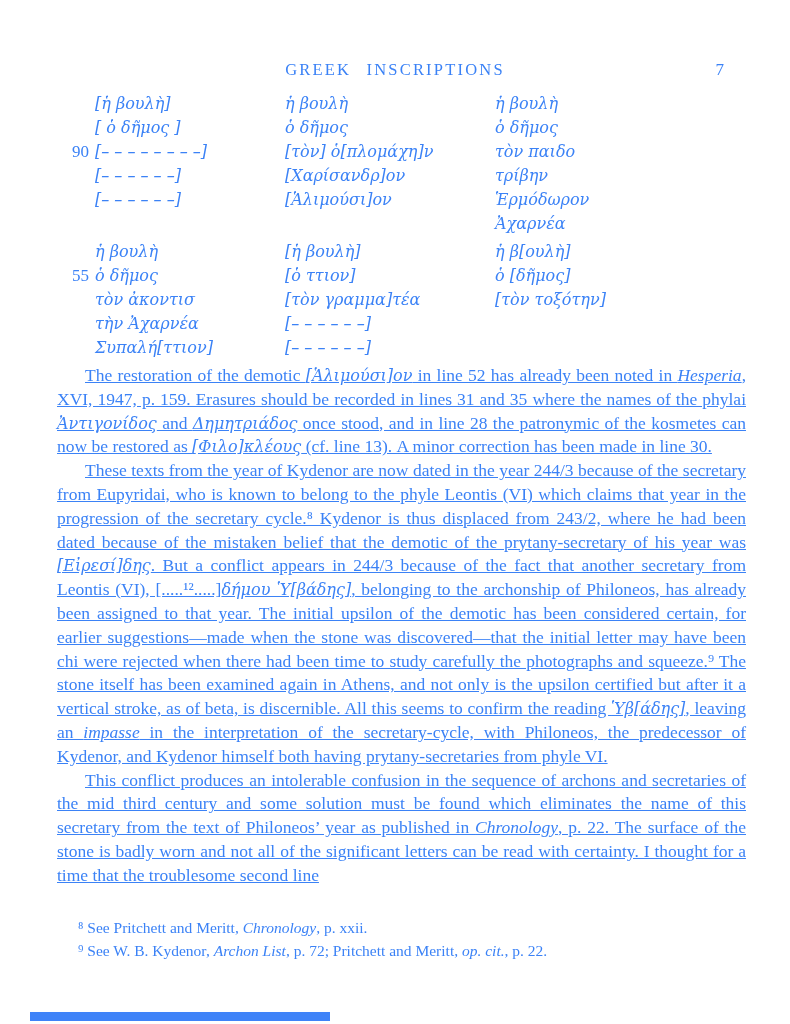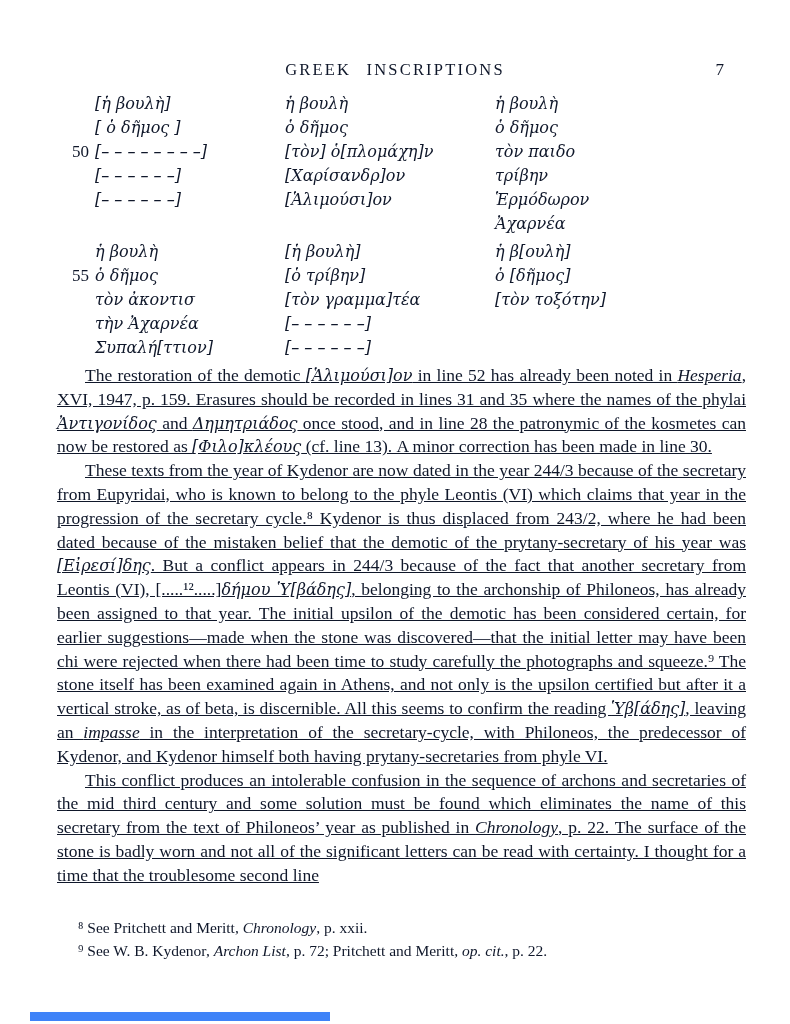--- a/index.html
+++ b/index.html
@@ -69,30 +69,30 @@
   .footnote .seg.i{font-style:italic;}
   
   .footer-bar{
     position:absolute;left:30px;top:1012px;
     width:300px;height:9px;
   }
 </style>
 </head>
 <body>
 
-<div class="page" style="background: rgb(255, 255, 255); color: #0f172a;">
+<div class="page" style="background: rgb(255, 255, 255); color: #3b82f6;">
 
   <div class="running-head">GREEK INSCRIPTIONS</div>
   <div class="page-number">7</div>
 
   <div class="ins-block b0">
       <div class="ins-gutter">
         <div class="ins-line ins-num"></div>
         <div class="ins-line ins-num"></div>
-        <div class="ins-line ins-num">50</div>
+        <div class="ins-line ins-num">90</div>
         <div class="ins-line ins-num"></div>
         <div class="ins-line ins-num"></div>
         <div class="ins-line ins-num"></div>
       </div>
       <div class="ins-col c0">
         <div class="ins-line greek">[ἡ βουλὴ]</div>
         <div class="ins-line greek">[ ὁ δῆμος ]</div>
         <div class="ins-line greek">[– – – – – – – –]</div>
         <div class="ins-line greek">[– – – – – –]</div>
         <div class="ins-line greek">[– – – – – –]</div>
@@ -123,21 +123,21 @@
       </div>
       <div class="ins-col c0">
         <div class="ins-line greek">ἡ βουλὴ</div>
         <div class="ins-line greek">ὁ δῆμος</div>
         <div class="ins-line greek">τὸν ἀκοντισ</div>
         <div class="ins-line greek">τὴν Ἀχαρνέα</div>
         <div class="ins-line greek">Συπαλή[ττιον]</div>
       </div>
       <div class="ins-col c1">
         <div class="ins-line greek">[ἡ βουλὴ]</div>
-        <div class="ins-line greek">[ὁ τρίβην]</div>
+        <div class="ins-line greek">[ὁ ττιον]</div>
         <div class="ins-line greek">[τὸν γραμμα]τέα</div>
         <div class="ins-line greek">[– – – – – –]</div>
         <div class="ins-line greek">[– – – – – –]</div>
       </div>
       <div class="ins-col c2">
         <div class="ins-line greek">ἡ β[ουλὴ]</div>
         <div class="ins-line greek">ὁ [δῆμος]</div>
         <div class="ins-line greek">[τὸν τοξότην]</div>
       </div>
     </div>

